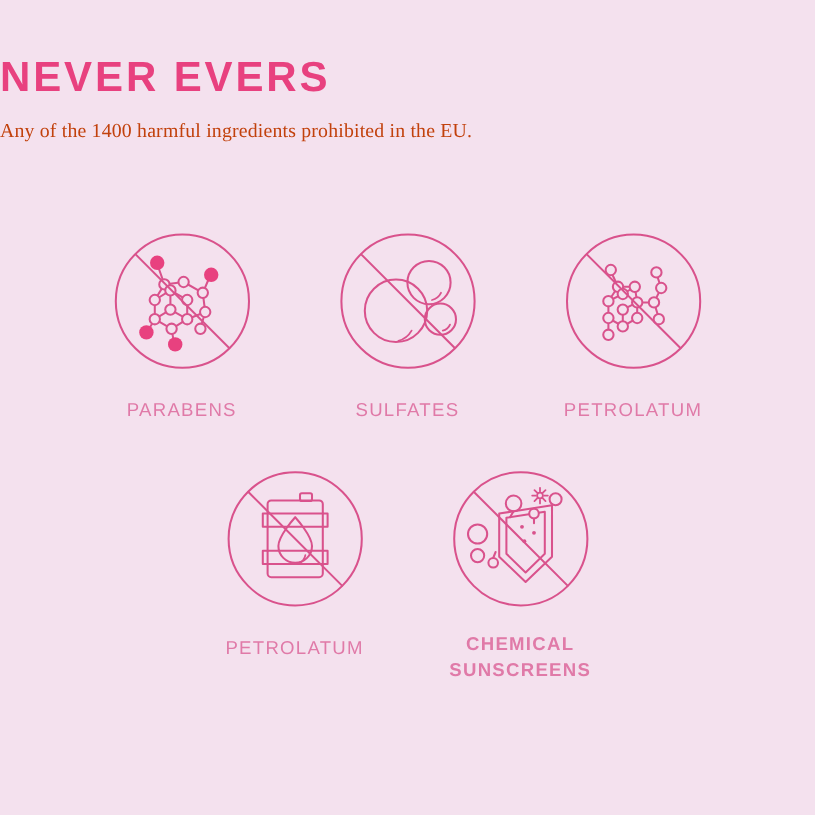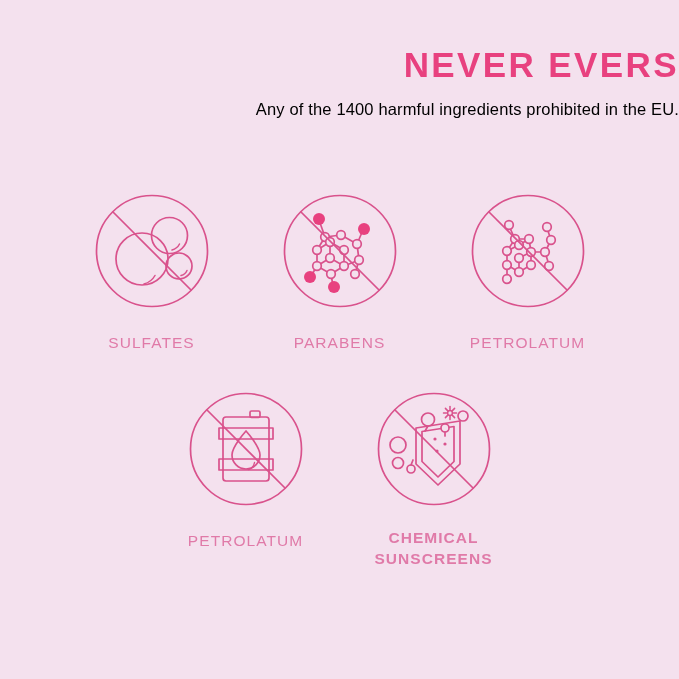--- a/index.html
+++ b/index.html
@@ -21,39 +21,39 @@
     height: 679px;
     box-sizing: border-box;
   }
 
   
   .header {
     position: absolute;
     top: 44px;
     left: 0;
     width: 679px;
-    text-align: right;
+    text-align: left;
   }
   .title {
     margin: 0;
     font-size: 35px;
     line-height: 42px;
     font-weight: bold;
     letter-spacing: 2.4px;
     color: #e8417f;
     font-family: "Liberation Sans", sans-serif;
   }
   .subtitle {
     margin: 12px 0 0 0;
     font-size: 16.5px;
     line-height: 22px;
     letter-spacing: 0.15px;
-    color: #000000;
+    color: #c2410c;
     font-weight: normal;
-    font-family: Liberation Sans, sans-serif;
+    font-family: Liberation Serif, serif;
   }
 
   
   .row {
     position: absolute;
     left: 0;
     width: 679px;
     display: flex;
     justify-content: center;
   }
@@ -95,36 +95,20 @@
 <body>
 
 <div class="page">
 
   <div class="header">
     <h1 class="title">NEVER EVERS</h1>
     <p class="subtitle">Any of the 1400 harmful ingredients prohibited in the EU.</p>
   </div>
 
   <div class="row row-1">
-
-    <div class="cell">
-      <div class="icon-wrap">
-        <svg viewBox="0 0 118 118" xmlns="http://www.w3.org/2000/svg" fill="none" stroke="#d9528c" stroke-width="1.7" stroke-linecap="round" stroke-linejoin="round">
-          <circle cx="59" cy="59" r="55.5"></circle>
-          <circle cx="49" cy="67" r="26"></circle>
-          <circle cx="76.5" cy="43.5" r="18"></circle>
-          <circle cx="86" cy="74" r="13"></circle>
-          <path d="M62 83.5a18 18 0 0 1-11 8.5" stroke-width="1.5"></path>
-          <path d="M86.5 52a11.5 11.5 0 0 1-7.5 6" stroke-width="1.5"></path>
-          <path d="M94 78.5a8.5 8.5 0 0 1-6 5" stroke-width="1.5"></path>
-          <line x1="20" y1="20" x2="98" y2="98"></line>
-        </svg>
-      </div>
-      <div class="label">SULFATES</div>
-    </div>
 
     <div class="cell">
       <div class="icon-wrap">
         <svg viewBox="0 0 118 118" xmlns="http://www.w3.org/2000/svg" fill="none" stroke="#d9528c" stroke-width="1.7" stroke-linecap="round" stroke-linejoin="round">
           <circle cx="59" cy="59" r="55.5"></circle>
 
           <g stroke-width="1.7">
             <line x1="38" y1="28" x2="44" y2="45"></line>
             <line x1="44" y1="45" x2="60" y2="43"></line>
             <line x1="44" y1="45" x2="36" y2="58"></line>
@@ -170,20 +154,36 @@
           <line x1="20" y1="20" x2="98" y2="98" stroke="#d9528c"></line>
         </svg>
       </div>
       <div class="label">PARABENS</div>
     </div>
 
     <div class="cell">
       <div class="icon-wrap">
         <svg viewBox="0 0 118 118" xmlns="http://www.w3.org/2000/svg" fill="none" stroke="#d9528c" stroke-width="1.7" stroke-linecap="round" stroke-linejoin="round">
           <circle cx="59" cy="59" r="55.5"></circle>
+          <circle cx="49" cy="67" r="26"></circle>
+          <circle cx="76.5" cy="43.5" r="18"></circle>
+          <circle cx="86" cy="74" r="13"></circle>
+          <path d="M62 83.5a18 18 0 0 1-11 8.5" stroke-width="1.5"></path>
+          <path d="M86.5 52a11.5 11.5 0 0 1-7.5 6" stroke-width="1.5"></path>
+          <path d="M94 78.5a8.5 8.5 0 0 1-6 5" stroke-width="1.5"></path>
+          <line x1="20" y1="20" x2="98" y2="98"></line>
+        </svg>
+      </div>
+      <div class="label">SULFATES</div>
+    </div>
+
+    <div class="cell">
+      <div class="icon-wrap">
+        <svg viewBox="0 0 118 118" xmlns="http://www.w3.org/2000/svg" fill="none" stroke="#d9528c" stroke-width="1.7" stroke-linecap="round" stroke-linejoin="round">
+          <circle cx="59" cy="59" r="55.5"></circle>
           <g stroke-width="1.7">
             <line x1="40" y1="34" x2="46" y2="47"></line>
             <line x1="46" y1="47" x2="60" y2="47"></line>
             <line x1="46" y1="47" x2="38" y2="59"></line>
             <line x1="38" y1="59" x2="38" y2="73"></line>
             <line x1="38" y1="73" x2="50" y2="80"></line>
             <line x1="50" y1="80" x2="62" y2="73"></line>
             <line x1="62" y1="73" x2="62" y2="60"></line>
             <line x1="60" y1="47" x2="62" y2="60"></line>
             <line x1="38" y1="59" x2="50" y2="53"></line>

